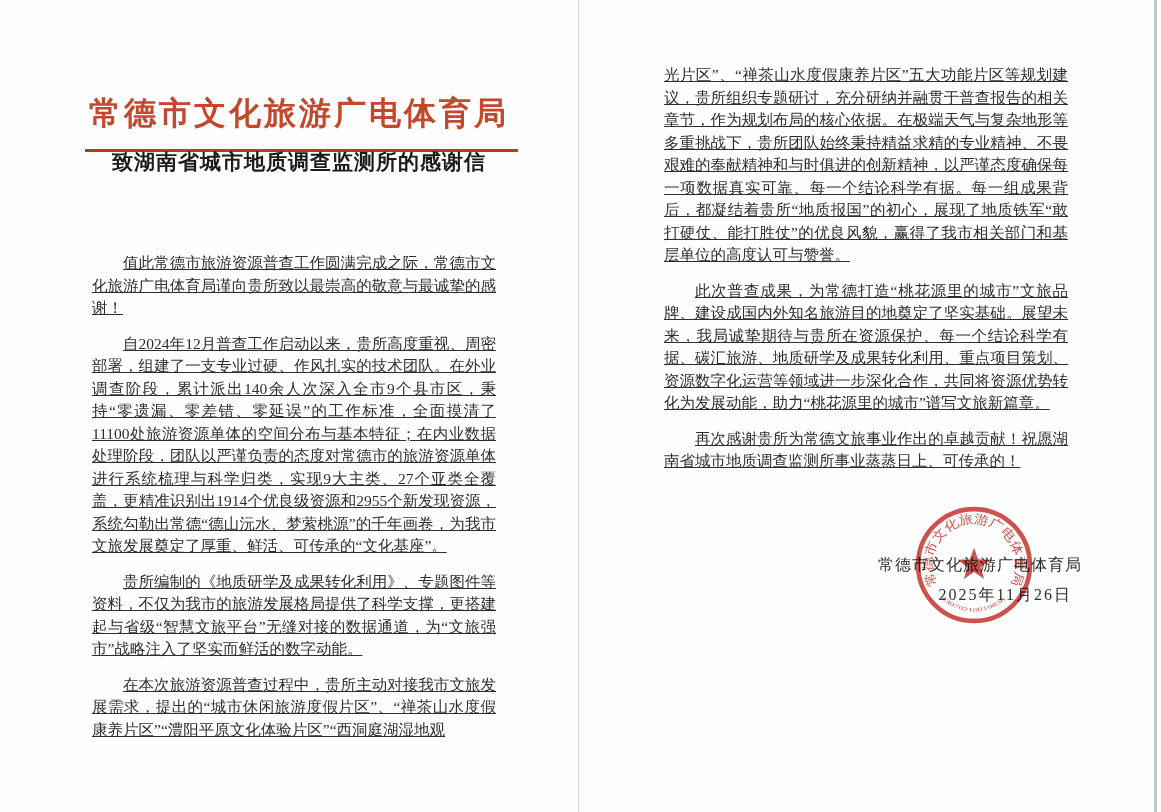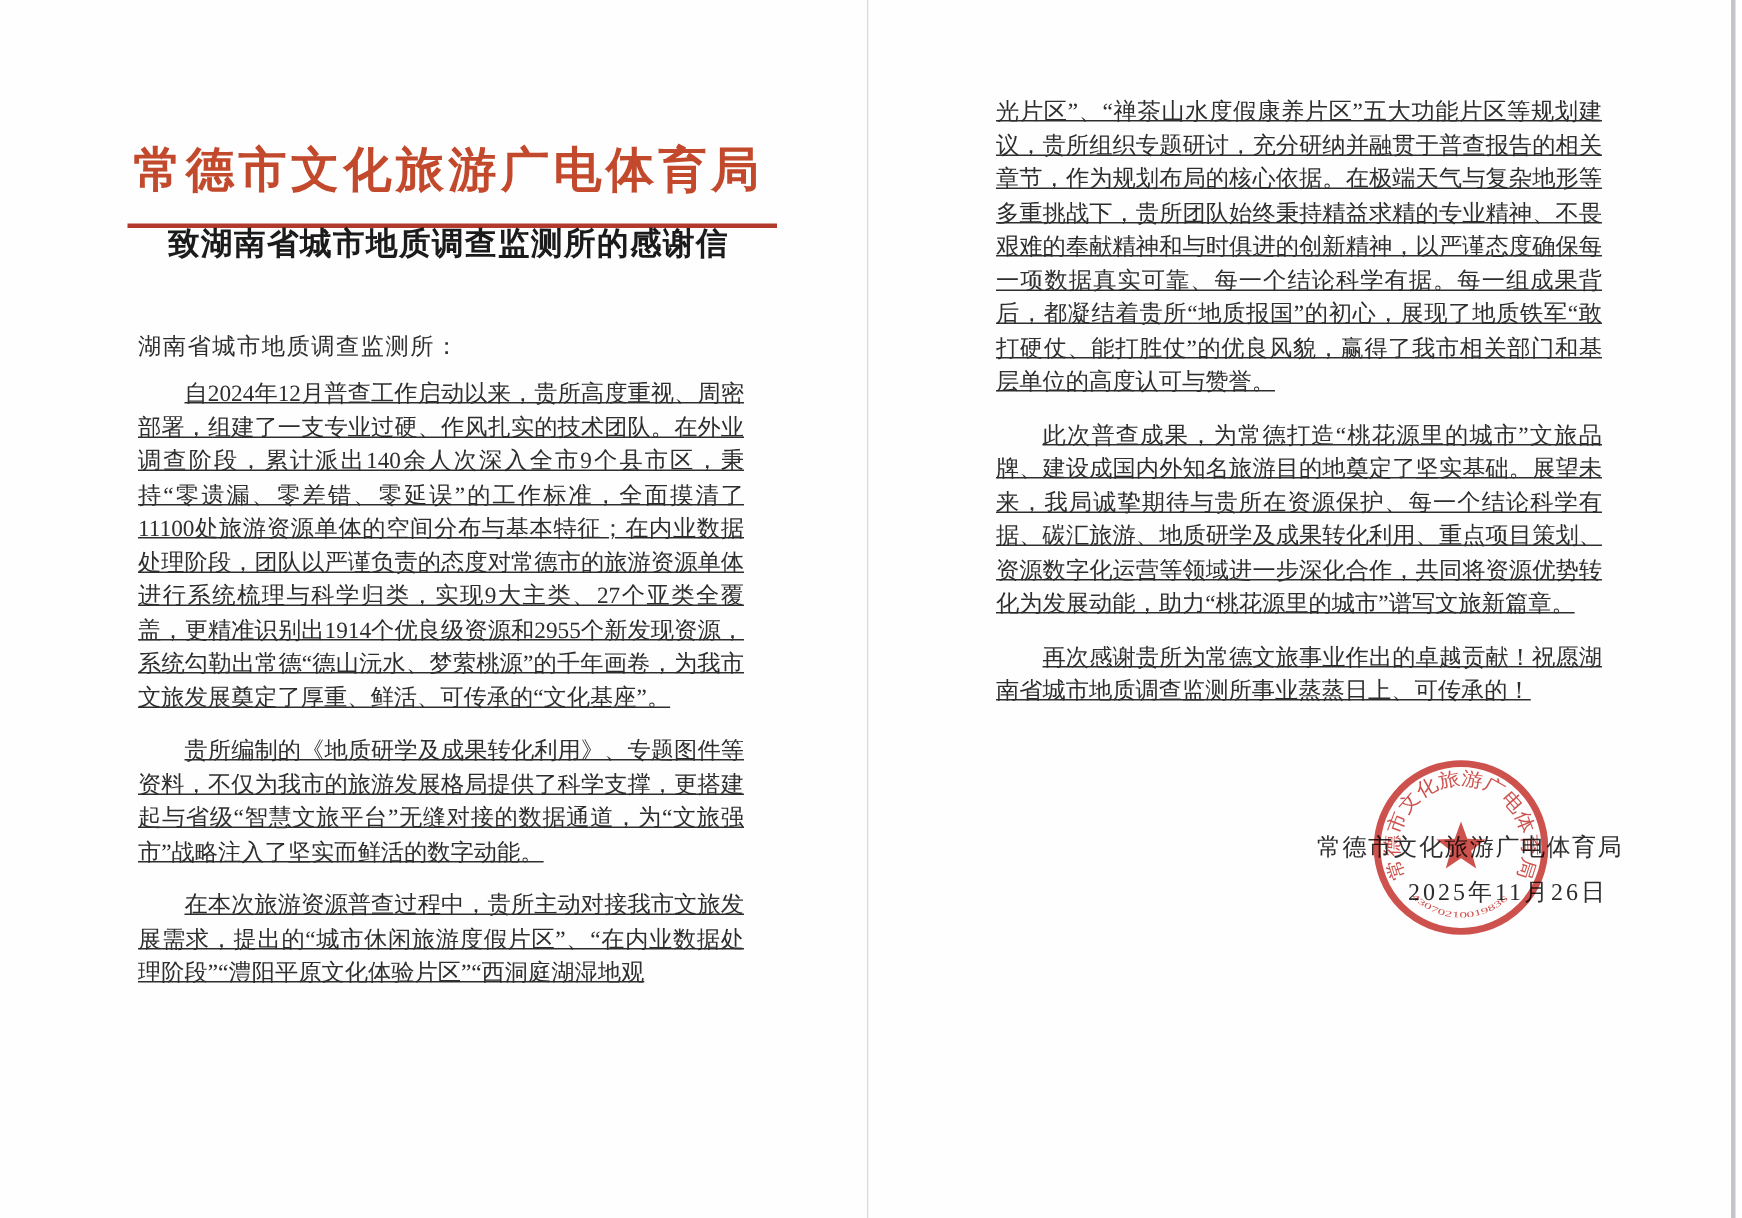--- a/index.html
+++ b/index.html
@@ -71,25 +71,25 @@
   .seal-fill   { fill: #c63a34; }
   .seal-text   { fill: #c63a34; font-family: "Liberation Serif", serif; }
 </style>
 </head>
 <body>
 
 <div class="page" id="page-left">
   <div class="letterhead">常德市文化旅游广电体育局</div>
   <div class="letterhead-rule"></div>
   <div class="letter-title">致湖南省城市地质调查监测所的感谢信</div>
-  <div class="salutation">湖南省城市地质调查监测所：</div>
   <div class="body-block" id="body-left">
+    <p>值此常德市旅游资源普查工作圆满完成之际，常德市文化旅游广电体育局谨向贵所致以最崇高的敬意与最诚挚的感谢！</p>
     <p>自2024年12月普查工作启动以来，贵所高度重视、周密部署，组建了一支专业过硬、作风扎实的技术团队。在外业调查阶段，累计派出140余人次深入全市9个县市区，秉持“零遗漏、零差错、零延误”的工作标准，全面摸清了11100处旅游资源单体的空间分布与基本特征；在内业数据处理阶段，团队以严谨负责的态度对常德市的旅游资源单体进行系统梳理与科学归类，实现9大主类、27个亚类全覆盖，更精准识别出1914个优良级资源和2955个新发现资源，系统勾勒出常德“德山沅水、梦萦桃源”的千年画卷，为我市文旅发展奠定了厚重、鲜活、可传承的“文化基座”。</p>
     <p>贵所编制的《地质研学及成果转化利用》、专题图件等资料，不仅为我市的旅游发展格局提供了科学支撑，更搭建起与省级“智慧文旅平台”无缝对接的数据通道，为“文旅强市”战略注入了坚实而鲜活的数字动能。</p>
-    <p>在本次旅游资源普查过程中，贵所主动对接我市文旅发展需求，提出的“城市休闲旅游度假片区”、“在内业数据处理阶段”“澧阳平原文化体验片区”“西洞庭湖湿地观</p>
+    <p>在本次旅游资源普查过程中，贵所主动对接我市文旅发展需求，提出的“城市休闲旅游度假片区”、“禅茶山水度假康养片区”“澧阳平原文化体验片区”“西洞庭湖湿地观</p>
   </div>
 </div>
 
 <div class="page-divider"></div>
 
 <div class="page" id="page-right">
 </div>
 
 <div class="body-block" id="body-right">
   <p class="no-indent">光片区”、“禅茶山水度假康养片区”五大功能片区等规划建议，贵所组织专题研讨，充分研纳并融贯于普查报告的相关章节，作为规划布局的核心依据。在极端天气与复杂地形等多重挑战下，贵所团队始终秉持精益求精的专业精神、不畏艰难的奉献精神和与时俱进的创新精神，以严谨态度确保每一项数据真实可靠、每一个结论科学有据。每一组成果背后，都凝结着贵所“地质报国”的初心，展现了地质铁军“敢打硬仗、能打胜仗”的优良风貌，赢得了我市相关部门和基层单位的高度认可与赞誉。</p>

